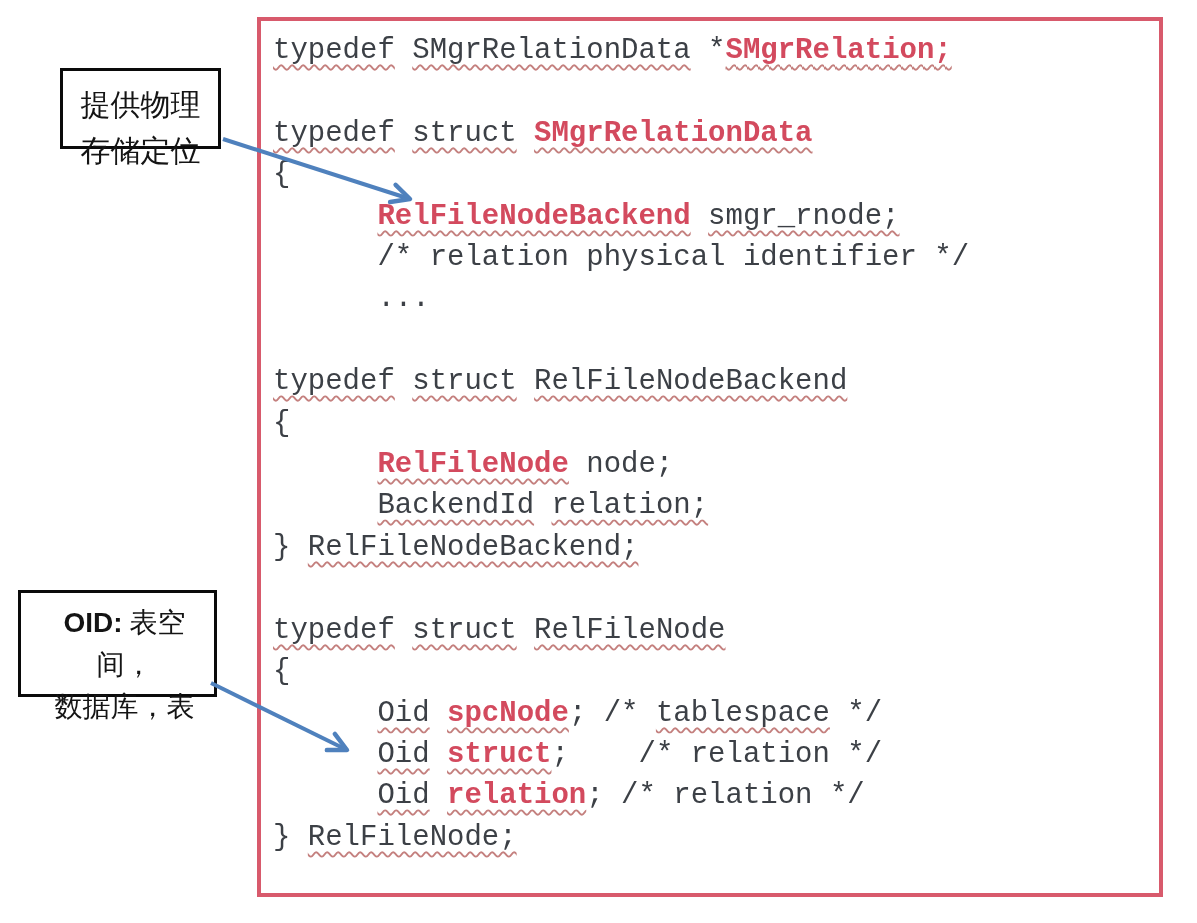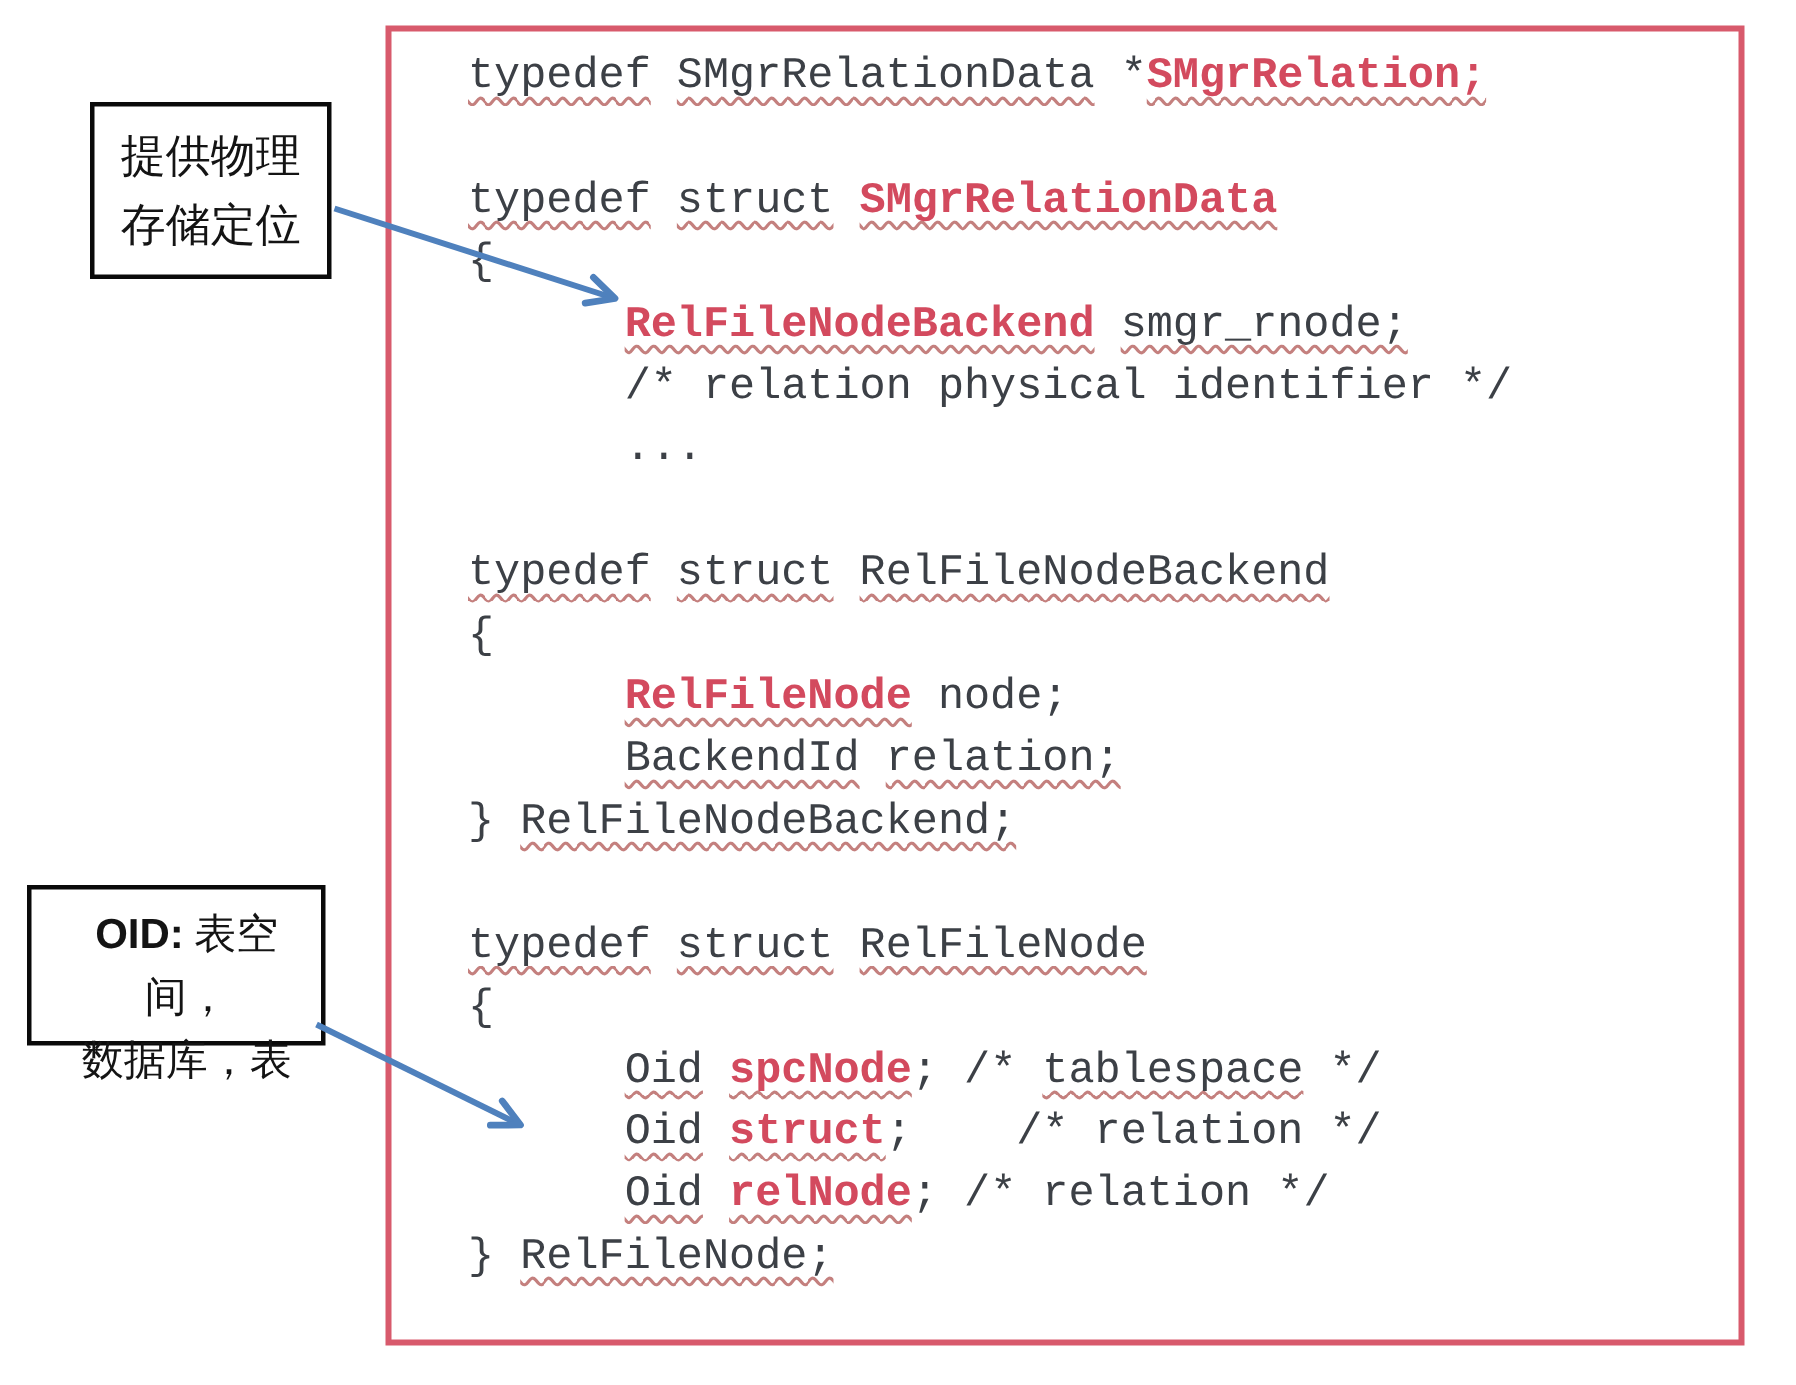--- a/index.html
+++ b/index.html
@@ -20,39 +20,38 @@
     position:absolute;left:257px;top:17px;width:906px;height:880px;
     border:4px solid var(--box-border-red);
     background:#ffffff;
     padding:9px 0 0 12px;
   }
   .code-line{
     font-family:"Liberation Mono","DejaVu Sans Mono",monospace;
     font-size:29px;line-height:41.4px;
     white-space:pre;
     color:var(--code-text);
-    margin-left:39px;
   }
   .kw{color:var(--keyword-red);font-weight:bold;}
   .sq{
     text-decoration-line:underline;
     text-decoration-style:wavy;
     text-decoration-color:var(--squiggle-red);
     text-decoration-thickness:2px;
     text-underline-offset:6px;
     text-decoration-skip-ink:none;
   }
   .callout{
     position:absolute;background:#ffffff;
     border:3px solid var(--note-border);
     color:#141414;
     font-family:"Liberation Serif",serif;
   }
   .callout-1{
-    left:60px;top:68px;width:161px;height:118px;
+    left:60px;top:68px;width:161px;height:81px;
     font-size:30px;line-height:46px;
     padding-top:11px;text-align:center;
   }
   .callout-2{
     left:18px;top:590px;width:199px;height:107px;
     font-size:28px;line-height:42px;
     padding:9px 4px 0 18px;text-align:center;
   }
   .oid-prefix{
     font-family:"Liberation Sans",sans-serif;
@@ -79,21 +78,21 @@
       <div class="code-line"><span class="sq">typedef</span><span> </span><span class="sq">struct</span><span> </span><span class="sq">RelFileNodeBackend</span></div>
       <div class="code-line"><span>{</span></div>
       <div class="code-line"><span>      </span><span class="kw sq">RelFileNode</span><span> node;</span></div>
       <div class="code-line"><span>      </span><span class="sq">BackendId</span><span> </span><span class="sq">relation;</span></div>
       <div class="code-line"><span>} </span><span class="sq">RelFileNodeBackend;</span></div>
       <div class="code-line">&nbsp;</div>
       <div class="code-line"><span class="sq">typedef</span><span> </span><span class="sq">struct</span><span> </span><span class="sq">RelFileNode</span></div>
       <div class="code-line"><span>{</span></div>
       <div class="code-line"><span>      </span><span class="sq">Oid</span><span> </span><span class="kw sq">spcNode</span><span>; /* </span><span class="sq">tablespace</span><span> */</span></div>
       <div class="code-line"><span>      </span><span class="sq">Oid</span><span> </span><span class="kw sq">struct</span><span>;    /* relation */</span></div>
-      <div class="code-line"><span>      </span><span class="sq">Oid</span><span> </span><span class="kw sq">relNode</span><span>; /* relation */</span></div>
+      <div class="code-line"><span>      </span><span class="sq">Oid</span><span> </span><span class="kw sq">relation</span><span>; /* relation */</span></div>
       <div class="code-line"><span>} </span><span class="sq">RelFileNode;</span></div>
     </div>
 </div>
 
 <div class="callout callout-1">
   <div>提供物理</div>
   <div>存储定位</div>
 </div>
 
 <div class="callout callout-2">

